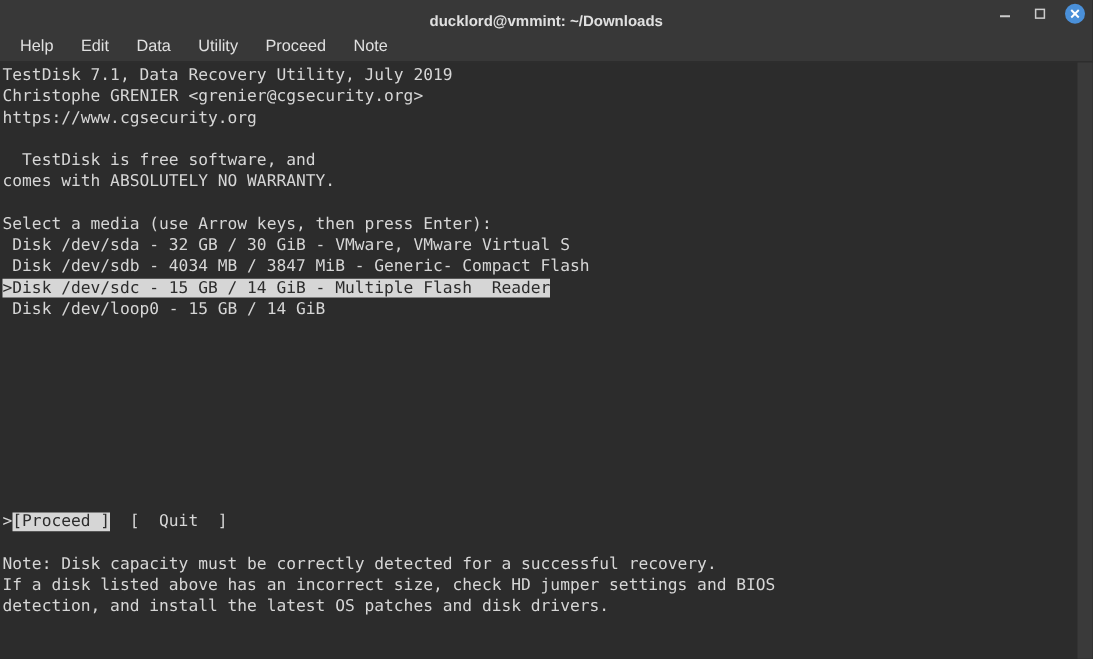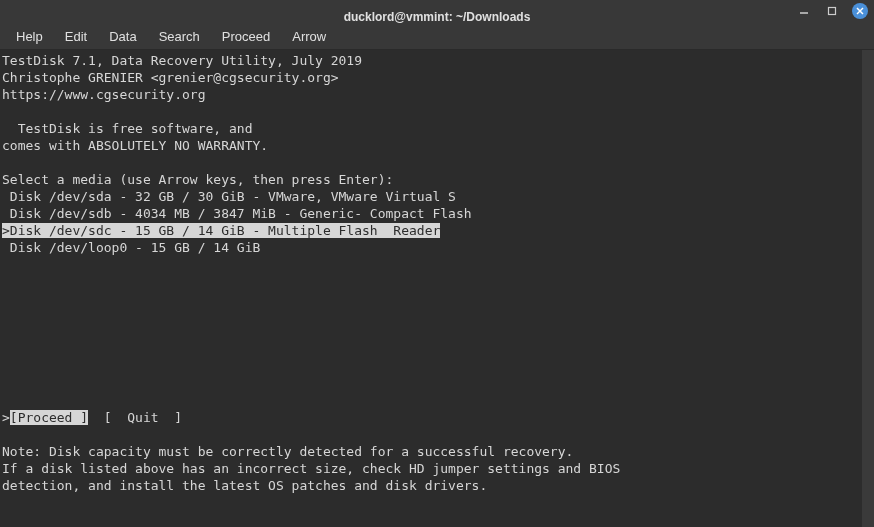--- a/index.html
+++ b/index.html
@@ -108,23 +108,23 @@
           <line x1="8" y1="2" x2="2" y2="8" stroke="#fff" stroke-width="1.5"></line>
         </svg>
     </div>
   </div>
 </div>
 
 <div class="menubar">
   <span class="menu-item">Help</span>
   <span class="menu-item">Edit</span>
   <span class="menu-item">Data</span>
-  <span class="menu-item">Search</span>
+  <span class="menu-item">Utility</span>
   <span class="menu-item">Proceed</span>
-  <span class="menu-item">Arrow</span>
+  <span class="menu-item">Note</span>
 </div>
 
 <div class="terminal"><span>TestDisk 7.1, Data Recovery Utility, July 2019</span>
 <span>Christophe GRENIER &lt;grenier@cgsecurity.org&gt;</span>
 <span>https://www.cgsecurity.org</span>
 <span></span>
 <span>  TestDisk is free software, and</span>
 <span>comes with ABSOLUTELY NO WARRANTY.</span>
 <span></span>
 <span>Select a media (use Arrow keys, then press Enter):</span>

